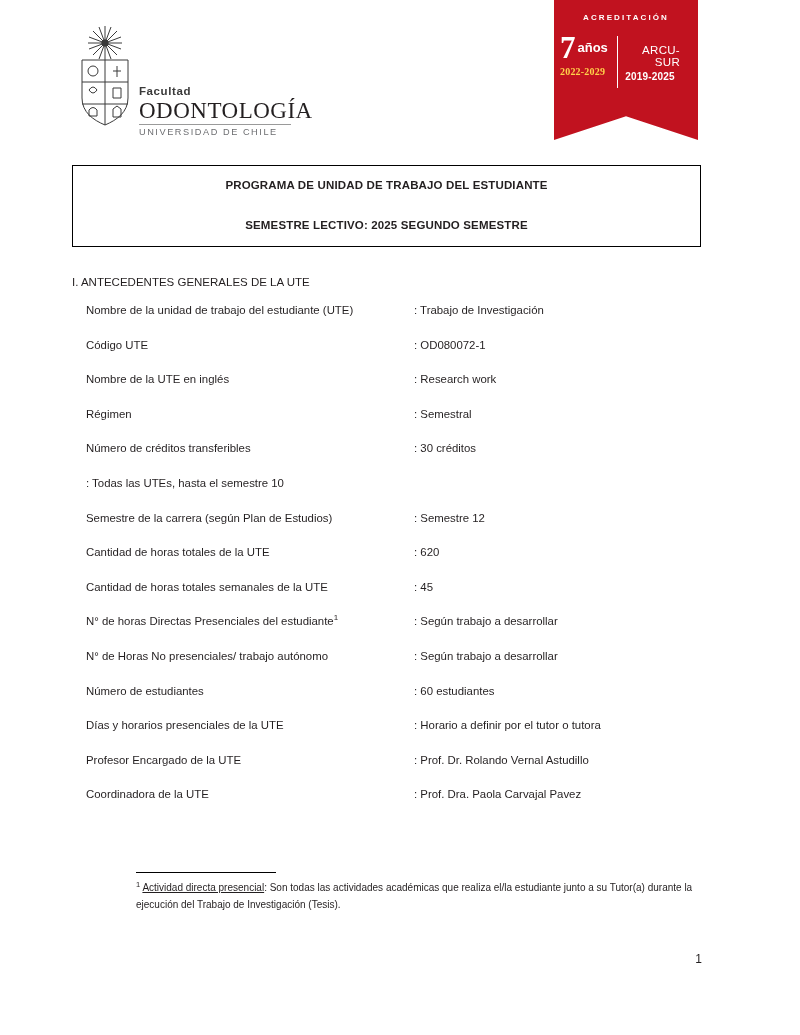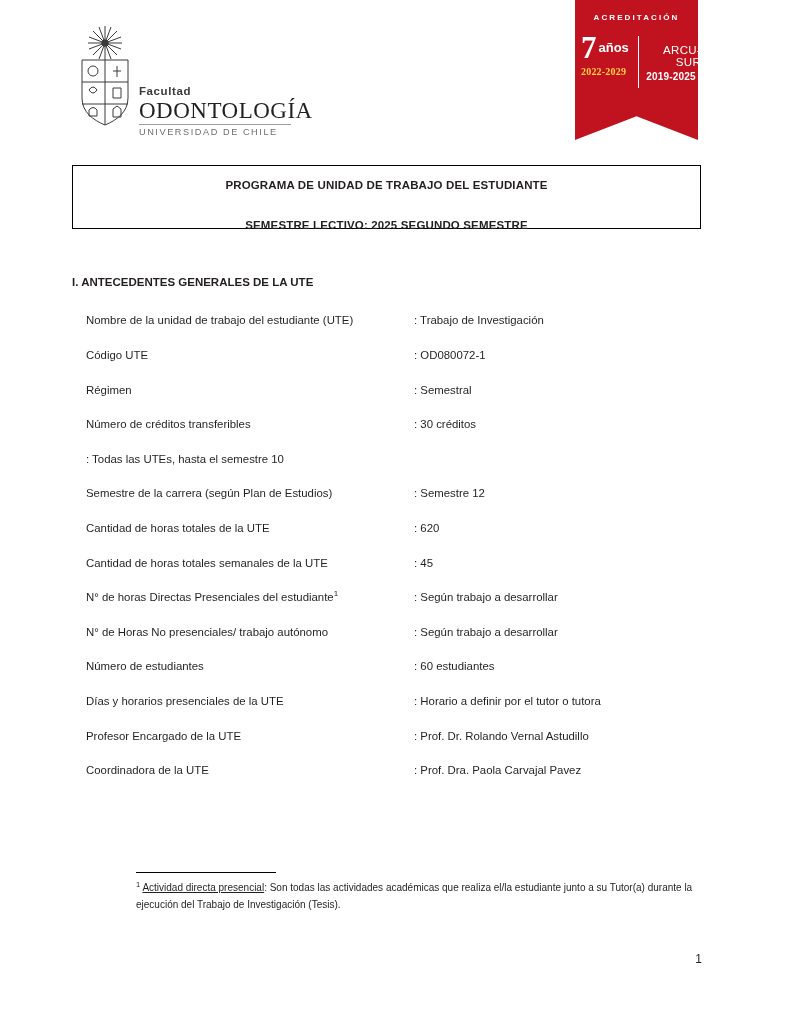--- a/index.html
+++ b/index.html
@@ -75,21 +75,21 @@
     border-top: 1px solid #9a9a9a;
     margin-top: 2px;
     width: 152px;
   }
 
   
   .ribbon {
     position: absolute;
     right: 102px;
     top: 0;
-    width: 123px;
+    width: 144px;
     height: 140px;
   }
   .ribbon-body {
     position: absolute;
     inset: 0;
     background: #c1121f;
     clip-path: polygon(0 0, 100% 0, 100% 100%, 50% 83%, 0 100%);
   }
   .ribbon-title {
     position: absolute;
@@ -161,21 +161,21 @@
     font-weight: 700;
     letter-spacing: 0.2px;
   }
 
   
   .title-box {
     position: absolute;
     left: 72px;
     top: 165px;
     width: 629px;
-    height: 64px;
+    height: 82px;
     border: 1px solid #000000;
     box-sizing: border-box;
     text-align: center;
   }
   .title-line1 {
     font-size: 11.5px;
     font-weight: 700;
     margin-top: 13px;
     letter-spacing: 0.15px;
   }
@@ -185,35 +185,35 @@
     margin-top: 28px;
     letter-spacing: 0.15px;
   }
 
   
   .section-heading {
     position: absolute;
     left: 72px;
     top: 276px;
     font-size: 11.5px;
-    font-weight: 700;
+    font-weight: 400;
   }
 
   .fields {
     position: absolute;
     left: 86px;
     top: 304px;
     width: 620px;
   }
   .field-row {
     display: flex;
     font-size: 11.4px;
     line-height: 1.2;
     height: 34.6px;
-    align-items: center;
+    align-items: flex-start;
   }
   .field-label {
     width: 328px;
     flex: 0 0 328px;
     color: #231f20;
   }
   .field-value {
     flex: 1;
     color: #231f20;
   }
@@ -327,20 +327,24 @@
   <div class="fields">
       <div class="field-row">
         <div class="field-label"><span>Nombre de la unidad de trabajo del estudiante (UTE)</span></div>
         <div class="field-value">: Trabajo de Investigación</div>
       </div>
       <div class="field-row">
         <div class="field-label"><span>Código UTE</span></div>
         <div class="field-value">: OD080072-1</div>
       </div>
       <div class="field-row">
+        <div class="field-label"><span>Nombre de la UTE en inglés</span></div>
+        <div class="field-value">: Research work</div>
+      </div>
+      <div class="field-row">
         <div class="field-label"><span>Régimen</span></div>
         <div class="field-value">: Semestral</div>
       </div>
       <div class="field-row">
         <div class="field-label"><span>Número de créditos transferibles</span></div>
         <div class="field-value">: 30 créditos</div>
       </div>
       <div class="field-row">
         <div class="field-value">: Todas las UTEs, hasta el semestre 10</div>
       </div>

